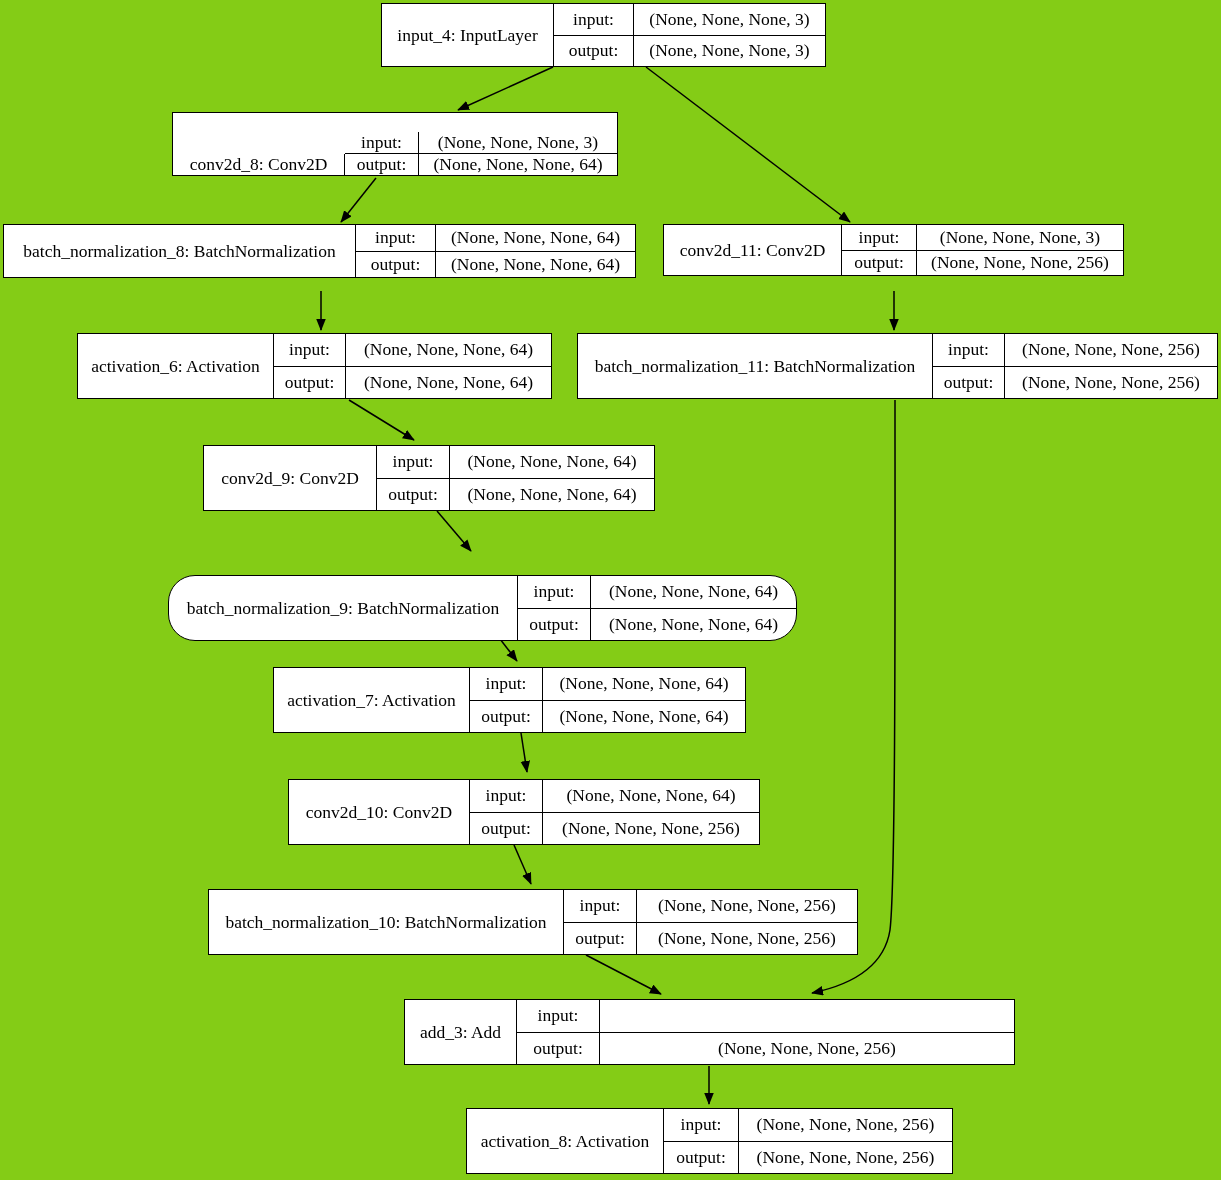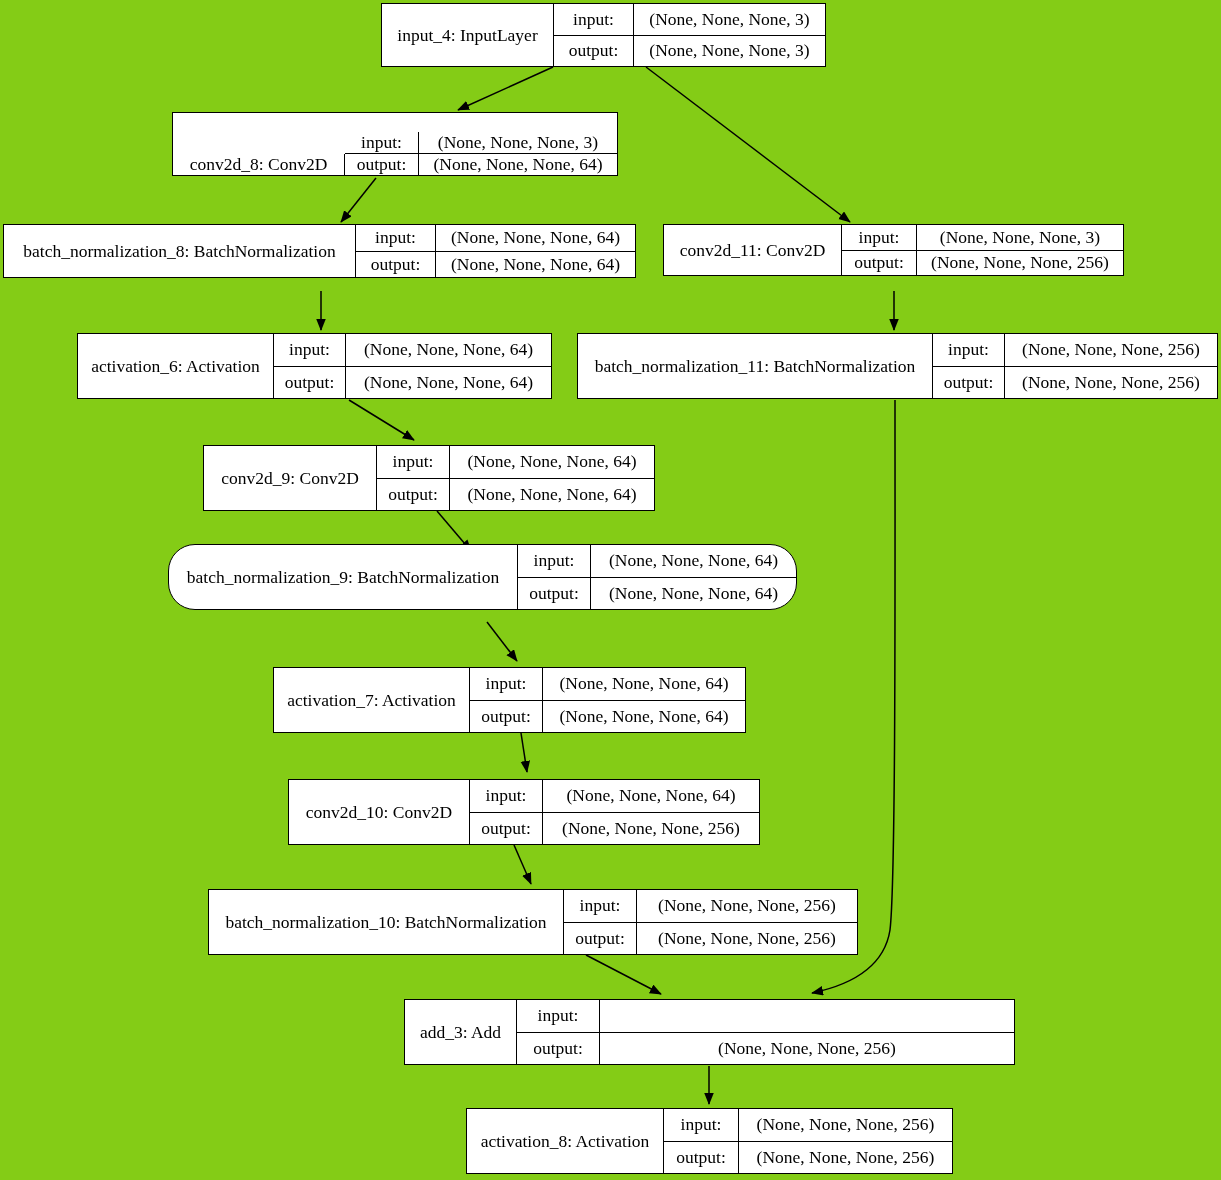--- a/index.html
+++ b/index.html
@@ -198,21 +198,21 @@
         <div class="io-label" style="width:73px;">input:</div>
         <div class="io-value">(None, None, None, 64)</div>
       </div>
       <div class="io-row">
         <div class="io-label" style="width:73px;">output:</div>
         <div class="io-value">(None, None, None, 64)</div>
       </div>
     </div>
   </div>
 
-  <div class="node" style="left:168px; top:544px; width:629px; height:66px;border-radius:27px;">
+  <div class="node" style="left:168px; top:575px; width:629px; height:66px;border-radius:27px;">
     <div class="node-name" style="width:349px;">batch_normalization_9: BatchNormalization</div>
     <div class="io-col">
       <div class="io-row top">
         <div class="io-label" style="width:73px;">input:</div>
         <div class="io-value">(None, None, None, 64)</div>
       </div>
       <div class="io-row">
         <div class="io-label" style="width:73px;">output:</div>
         <div class="io-value">(None, None, None, 64)</div>
       </div>

